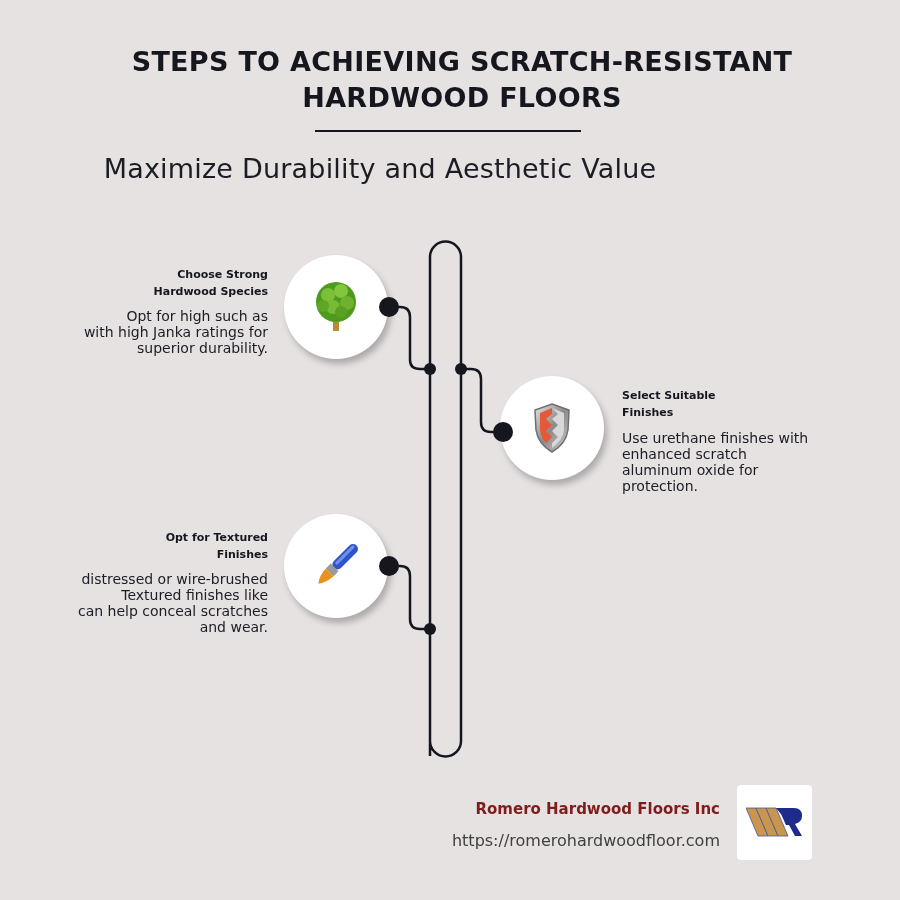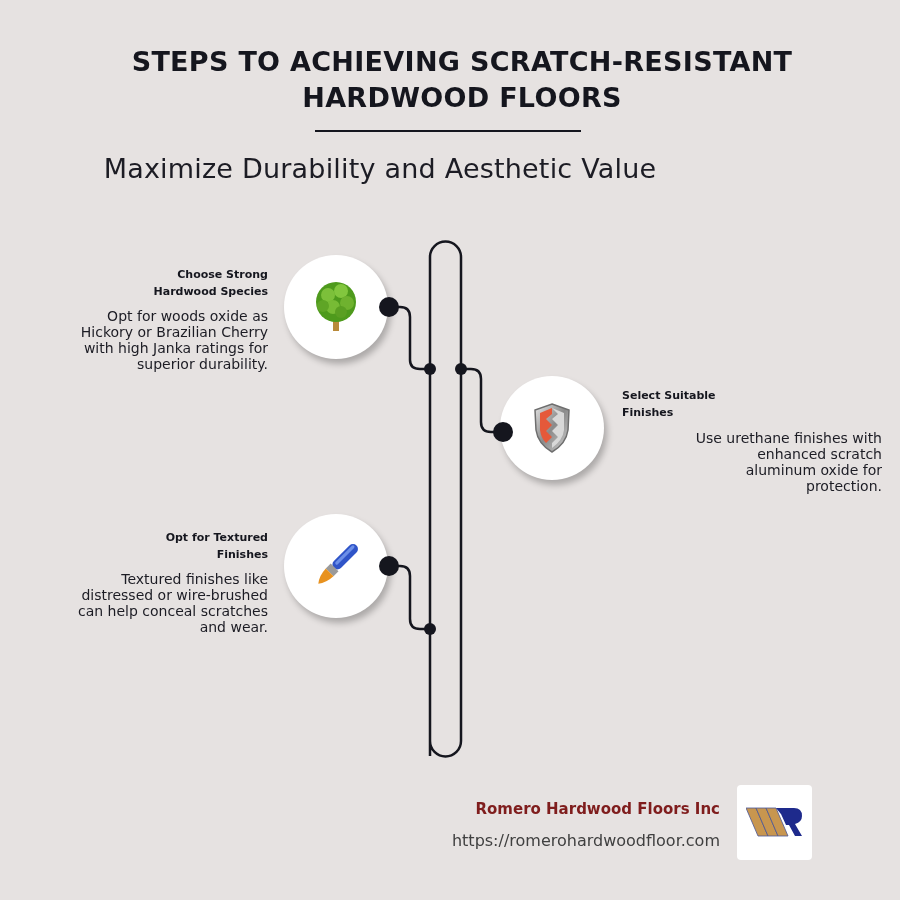--- a/index.html
+++ b/index.html
@@ -24,21 +24,21 @@
     .track-svg { position: absolute; left: 0; top: 0; }
     .circle {
       position: absolute; width: 104px; height: 104px; border-radius: 50%;
       background: #ffffff; box-shadow: 3px 5px 6px rgba(0,0,0,0.25);
       display: flex; align-items: center; justify-content: center;
     }
     .step-title {
       position: absolute; font-weight: 700; font-size: 11px; line-height: 17px; color: #15161e;
     }
     .step-desc {
-      position: absolute; font-size: 14px; line-height: 16px; color: #1c1c24; text-align: right;
+      position: absolute; font-size: 14px; line-height: 16px; color: #1c1c24;
     }
     .right-align { text-align: right; }
     .footer-name {
       position: absolute; right: 180px; top: 800px; font-weight: 700; font-size: 15px; color: #7f1d1d;
     }
     .footer-url {
       position: absolute; right: 180px; top: 831px; font-size: 16px; color: #404040;
     }
     .logo-box {
       position: absolute; left: 737px; top: 785px; width: 75px; height: 75px;
@@ -71,22 +71,21 @@
     <circle cx="461" cy="369" r="6"></circle>
     <circle cx="430" cy="629" r="6"></circle>
   </g>
 </svg>
 
 <div class="step-title right-align" style="left:40px; top:266px; width:228px;">
   <div>Choose Strong</div>
   <div>Hardwood Species</div>
 </div>
 <div class="step-desc right-align" style="left:20px; top:308px; width:248px;">
-  <div>Opt for woods oxide as</div>
-  <div>Hickory or Brazilian Cherry</div>
+  <div>Opt for high such as</div>
   <div>with high Janka ratings for</div>
   <div>superior durability.</div>
 </div>
 <div class="circle" style="left:284px; top:255px;">
   <svg width="50" height="56" viewBox="0 0 50 56">
     <rect x="22" y="36" width="6" height="16" fill="#b98a3a"></rect>
     <circle cx="25" cy="23" r="20" fill="#4e9a1c"></circle>
     <circle cx="17" cy="16" r="7" fill="#7cc03a"></circle>
     <circle cx="30" cy="12" r="7" fill="#82c63e"></circle>
     <circle cx="36" cy="24" r="7" fill="#6fb22f"></circle>
@@ -125,22 +124,22 @@
   <div>enhanced scratch</div>
   <div>aluminum oxide for</div>
   <div>protection.</div>
 </div>
 
 <div class="step-title right-align" style="left:40px; top:529px; width:228px;">
   <div>Opt for Textured</div>
   <div>Finishes</div>
 </div>
 <div class="step-desc right-align" style="left:20px; top:571px; width:248px;">
+  <div>distressed or wire-brushed</div>
   <div>Textured finishes like</div>
-  <div>distressed or wire-brushed</div>
   <div>can help conceal scratches</div>
   <div>and wear.</div>
 </div>
 <div class="circle" style="left:284px; top:514px;">
   <svg width="54" height="54" viewBox="0 0 54 54">
     <g transform="rotate(45 27 27)">
       <rect x="22" y="-2" width="10" height="32" rx="5" fill="#2f54c8"></rect>
       <rect x="24" y="0" width="3" height="26" rx="1.5" fill="#6c8fe8"></rect>
       <rect x="21.5" y="29" width="11" height="7" fill="#9a9a9a"></rect>
       <path d="M21.5 36 L32.5 36 Q32 46 27 52 Q22 46 21.5 36 Z" fill="#e8921f"></path>

